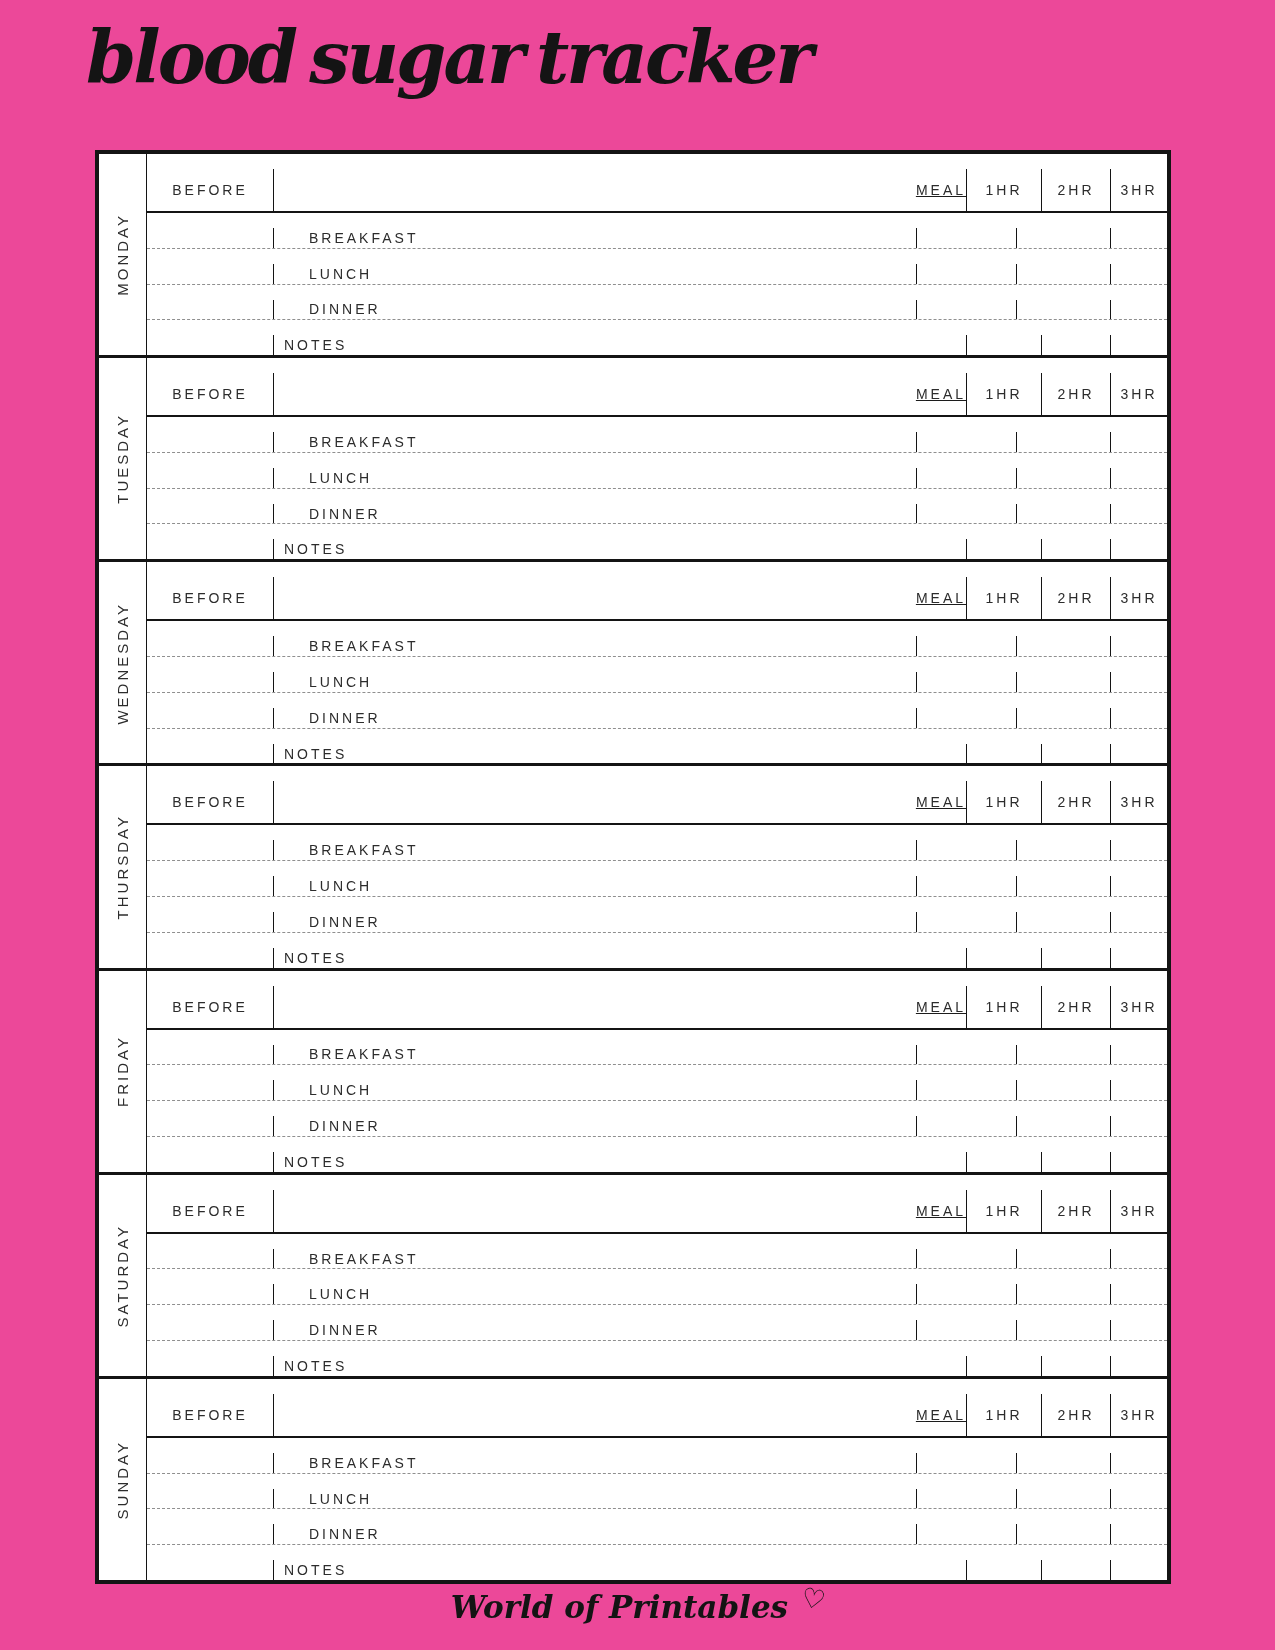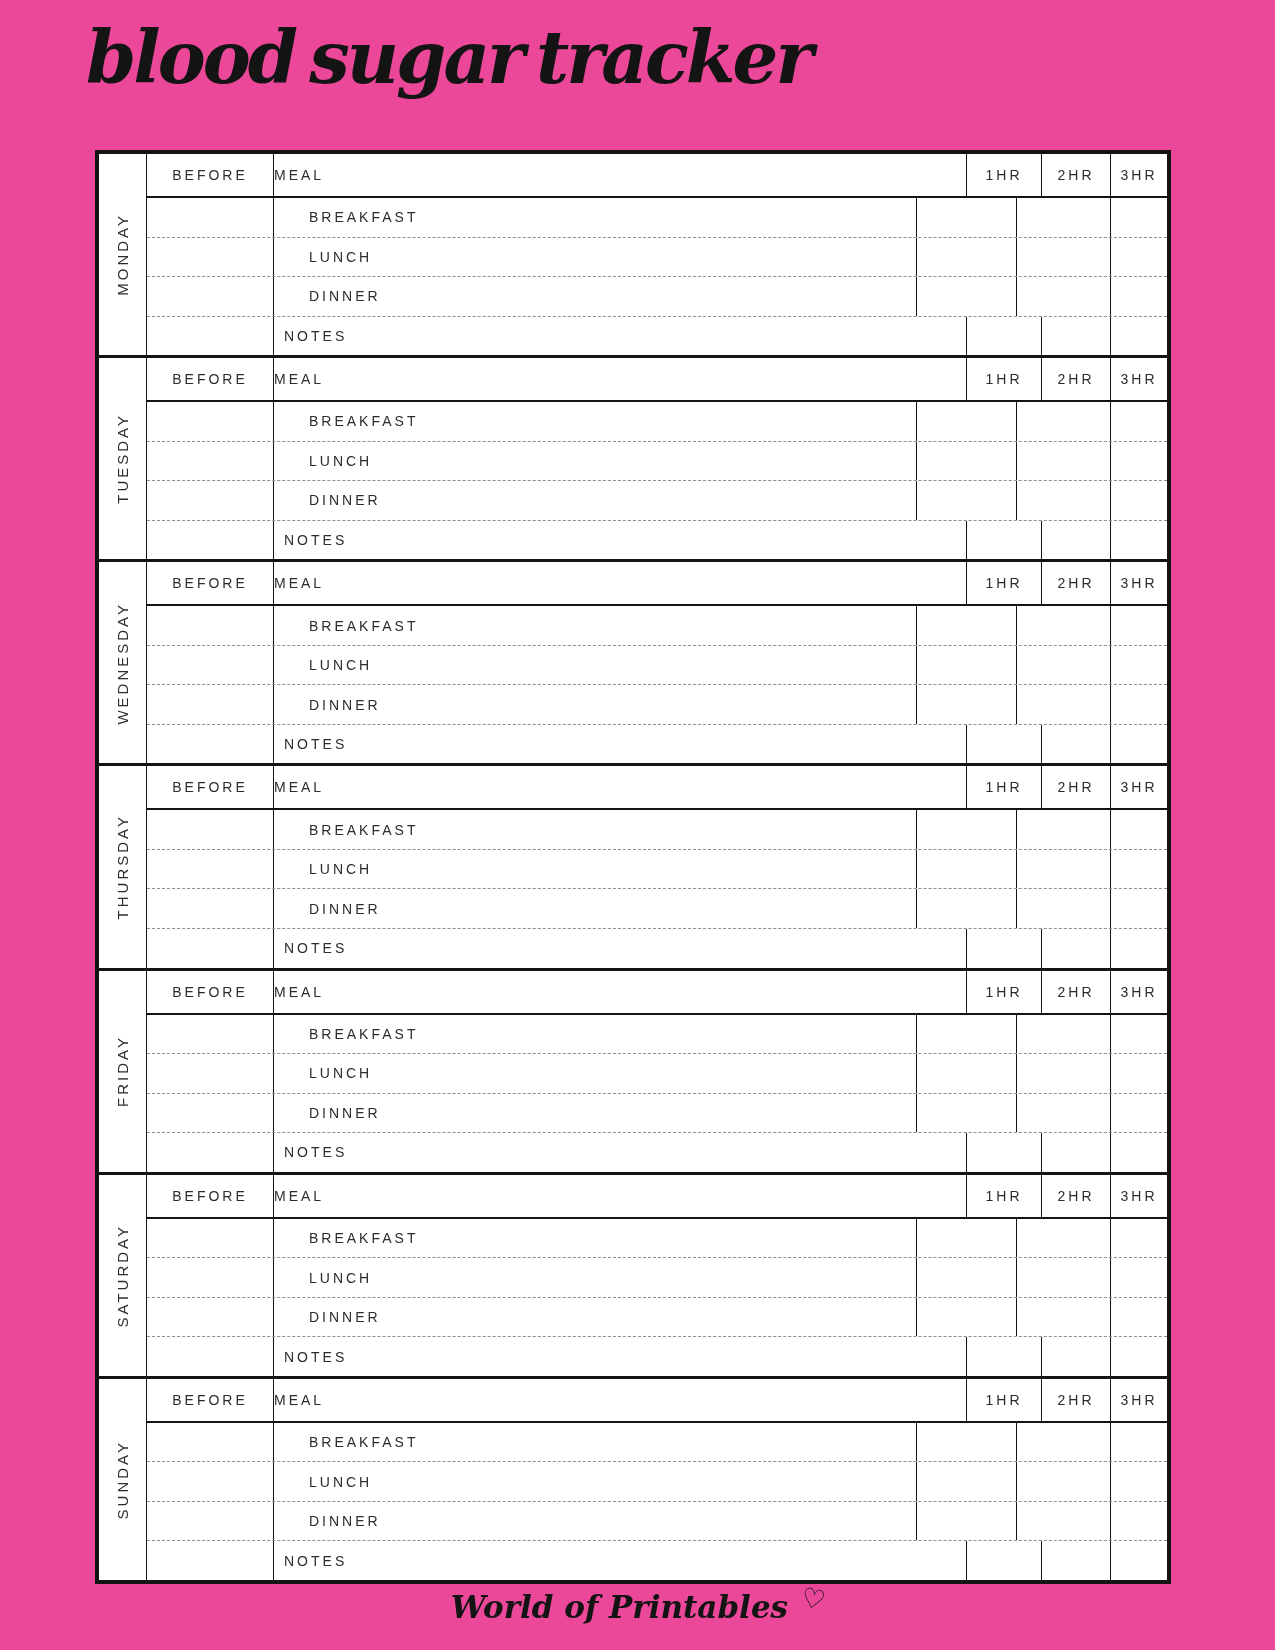--- a/index.html
+++ b/index.html
@@ -75,36 +75,37 @@
     min-width: 0;
     display: flex;
     flex-direction: column;
   }
 
   .grid-row {
     display: grid;
     grid-template-columns: 127px 1fr 75px 69px 57px;
     flex: 1 1 0;
     min-height: 0;
+    margin-top: 15px;
   }
   .grid-row.header-row {
     flex: 0 0 42px;
     border-bottom: 2.5px solid #141414;
   }
   .grid-row.dashed { border-bottom: 1px dashed #8f8f8f; gap: 25px; }
 
   .cell {
     display: flex;
     align-items: center;
     min-width: 0;
     overflow: hidden;
   }
   .cell.before-col { border-right: 1.5px solid #141414; justify-content: center; }
   .cell.hr-col     { border-left: 1.5px solid #141414; justify-content: center; }
-  .cell.centered   { justify-content: flex-start; }
+  .cell.centered   { justify-content: flex-end; text-decoration: underline; }
 
   .head-label {
     font-size: 14px;
     letter-spacing: 3px;
     color: #2c2c2c;
     white-space: nowrap;
   }
   .meal-label {
     padding-left: 10px;
     font-size: 14px;

